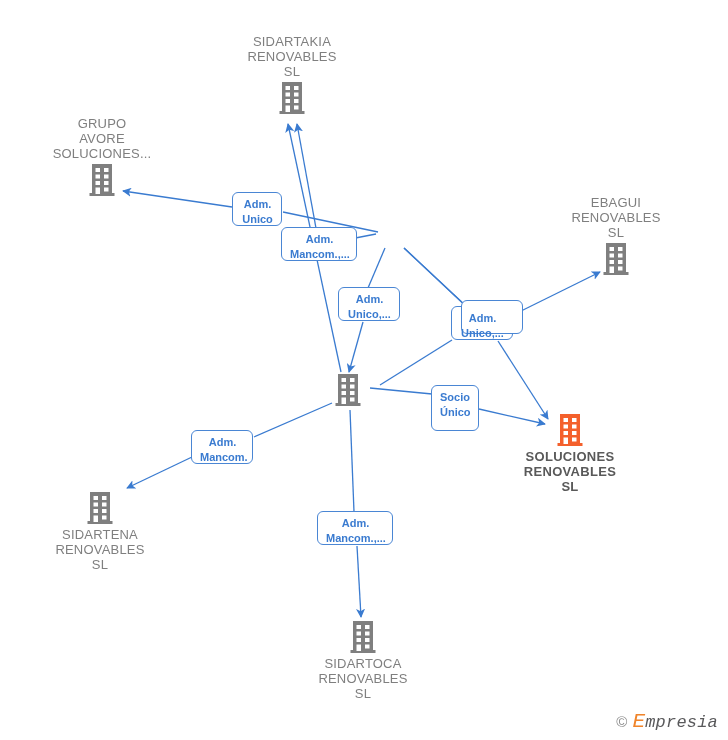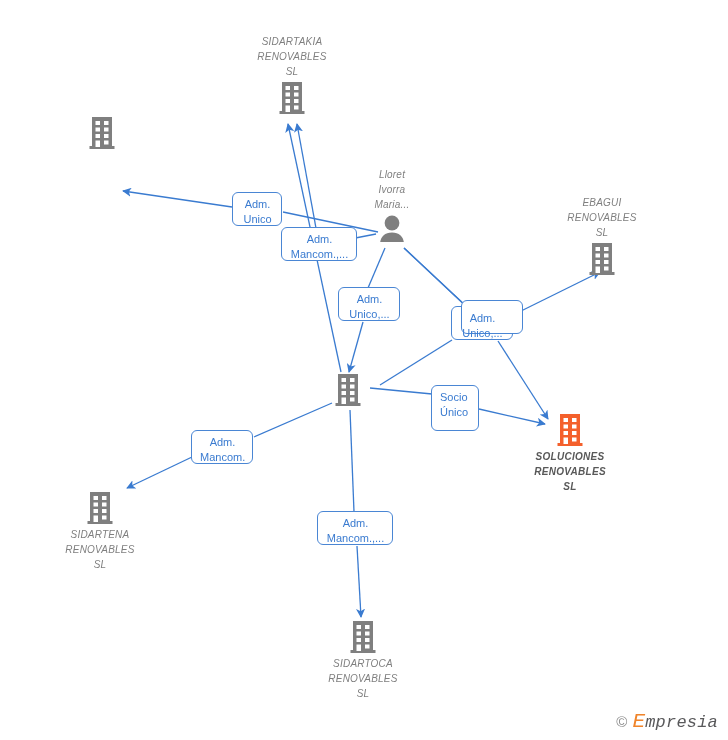--- a/index.html
+++ b/index.html
@@ -23,45 +23,45 @@
     text-align:center;
     pointer-events:auto;
   }
   .node .ico{
     display:block;
     margin:0 auto;
     line-height:0;
   }
   .node .label{
     display:block;
-    font-size:10px;
+    font-size:13px;
     line-height:15px;
     color:#7f7f7f;
     letter-spacing:.2px;
     white-space:pre-line;
     margin-top:2px;
-    font-style:italic;
   }
   .node.label-top .label{margin:0 0 2px 0;}
   .node.focus .label{color:#595959;font-weight:bold;letter-spacing:.3px;}
 
   
   .chip{
     position:absolute;
     box-sizing:border-box;
     background:#ffffff;
     border:1.3px solid #4a86d4;
     border-radius:6px;
     color:#3a7bd0;
     font-size:11px;
     line-height:15px;
     padding:4px 7px 22px 8px;
     text-align:center;
     white-space:pre-line;
     z-index:5;
+    font-weight:bold;
   }
   .chip.stacked::before{
     content:"";
     position:absolute;
     left:9px;top:-7px;
     width:100%;height:100%;
     border:1.3px solid #4a86d4;
     border-radius:6px;
     background:#ffffff;
     z-index:-1;
@@ -141,45 +141,39 @@
             <rect x="7.5" y="11.5" width="4.5" height="4"></rect>
             <rect x="16" y="11.5" width="4.5" height="4"></rect>
             <rect x="7.5" y="18" width="4.5" height="4"></rect>
             <rect x="16" y="18" width="4.5" height="4"></rect>
             <rect x="7.5" y="24.5" width="4.5" height="6.5"></rect>
             <rect x="16" y="24.5" width="4.5" height="4"></rect>
           </g>
         </svg></span>
     </div>
     <div class="node label-top" style="left: 102px; top: 116px;">
-      <span class="ico"><svg width="28" height="34" viewBox="0 0 28 34" xmlns="http://www.w3.org/2000/svg">
-          <rect x="4" y="1" width="20" height="30" fill="#7f7f7f"></rect>
-          <rect x="1.5" y="30" width="25" height="3" fill="#7f7f7f"></rect>
-          <g fill="#ffffff">
-            <rect x="7.5" y="5" width="4.5" height="4"></rect>
-            <rect x="16" y="5" width="4.5" height="4"></rect>
-            <rect x="7.5" y="11.5" width="4.5" height="4"></rect>
-            <rect x="16" y="11.5" width="4.5" height="4"></rect>
-            <rect x="7.5" y="18" width="4.5" height="4"></rect>
-            <rect x="16" y="18" width="4.5" height="4"></rect>
-            <rect x="7.5" y="24.5" width="4.5" height="6.5"></rect>
-            <rect x="16" y="24.5" width="4.5" height="4"></rect>
-          </g>
-        </svg></span>
-    </div>
-    <div class="node label-top" style="left: 392px; top: 167px;">
-      <span class="label">Lloret
-Ivorra
-Maria...</span>
-      <span class="ico"><svg width="30" height="32" viewBox="0 0 30 32" xmlns="http://www.w3.org/2000/svg">
-          <circle cx="15" cy="9" r="7.4" fill="#7f7f7f"></circle>
-          <path d="M15 18.5c-7 0-11.2 4.2-11.8 9.6h23.6C26.2 22.7 22 18.5 15 18.5z" fill="#7f7f7f"></path>
-        </svg></span>
-    </div>
-    <div class="node label-top" style="left: 602px; top: 195px;">
+      <span class="label">GRUPO
+AVORE
+SOLUCIONES...</span>
+      <span class="ico"><svg width="28" height="34" viewBox="0 0 28 34" xmlns="http://www.w3.org/2000/svg">
+          <rect x="4" y="1" width="20" height="30" fill="#7f7f7f"></rect>
+          <rect x="1.5" y="30" width="25" height="3" fill="#7f7f7f"></rect>
+          <g fill="#ffffff">
+            <rect x="7.5" y="5" width="4.5" height="4"></rect>
+            <rect x="16" y="5" width="4.5" height="4"></rect>
+            <rect x="7.5" y="11.5" width="4.5" height="4"></rect>
+            <rect x="16" y="11.5" width="4.5" height="4"></rect>
+            <rect x="7.5" y="18" width="4.5" height="4"></rect>
+            <rect x="16" y="18" width="4.5" height="4"></rect>
+            <rect x="7.5" y="24.5" width="4.5" height="6.5"></rect>
+            <rect x="16" y="24.5" width="4.5" height="4"></rect>
+          </g>
+        </svg></span>
+    </div>
+    <div class="node label-top" style="left: 616px; top: 195px;">
       <span class="label">EBAGUI
 RENOVABLES
 SL</span>
       <span class="ico"><svg width="28" height="34" viewBox="0 0 28 34" xmlns="http://www.w3.org/2000/svg">
           <rect x="4" y="1" width="20" height="30" fill="#7f7f7f"></rect>
           <rect x="1.5" y="30" width="25" height="3" fill="#7f7f7f"></rect>
           <g fill="#ffffff">
             <rect x="7.5" y="5" width="4.5" height="4"></rect>
             <rect x="16" y="5" width="4.5" height="4"></rect>
             <rect x="7.5" y="11.5" width="4.5" height="4"></rect>

